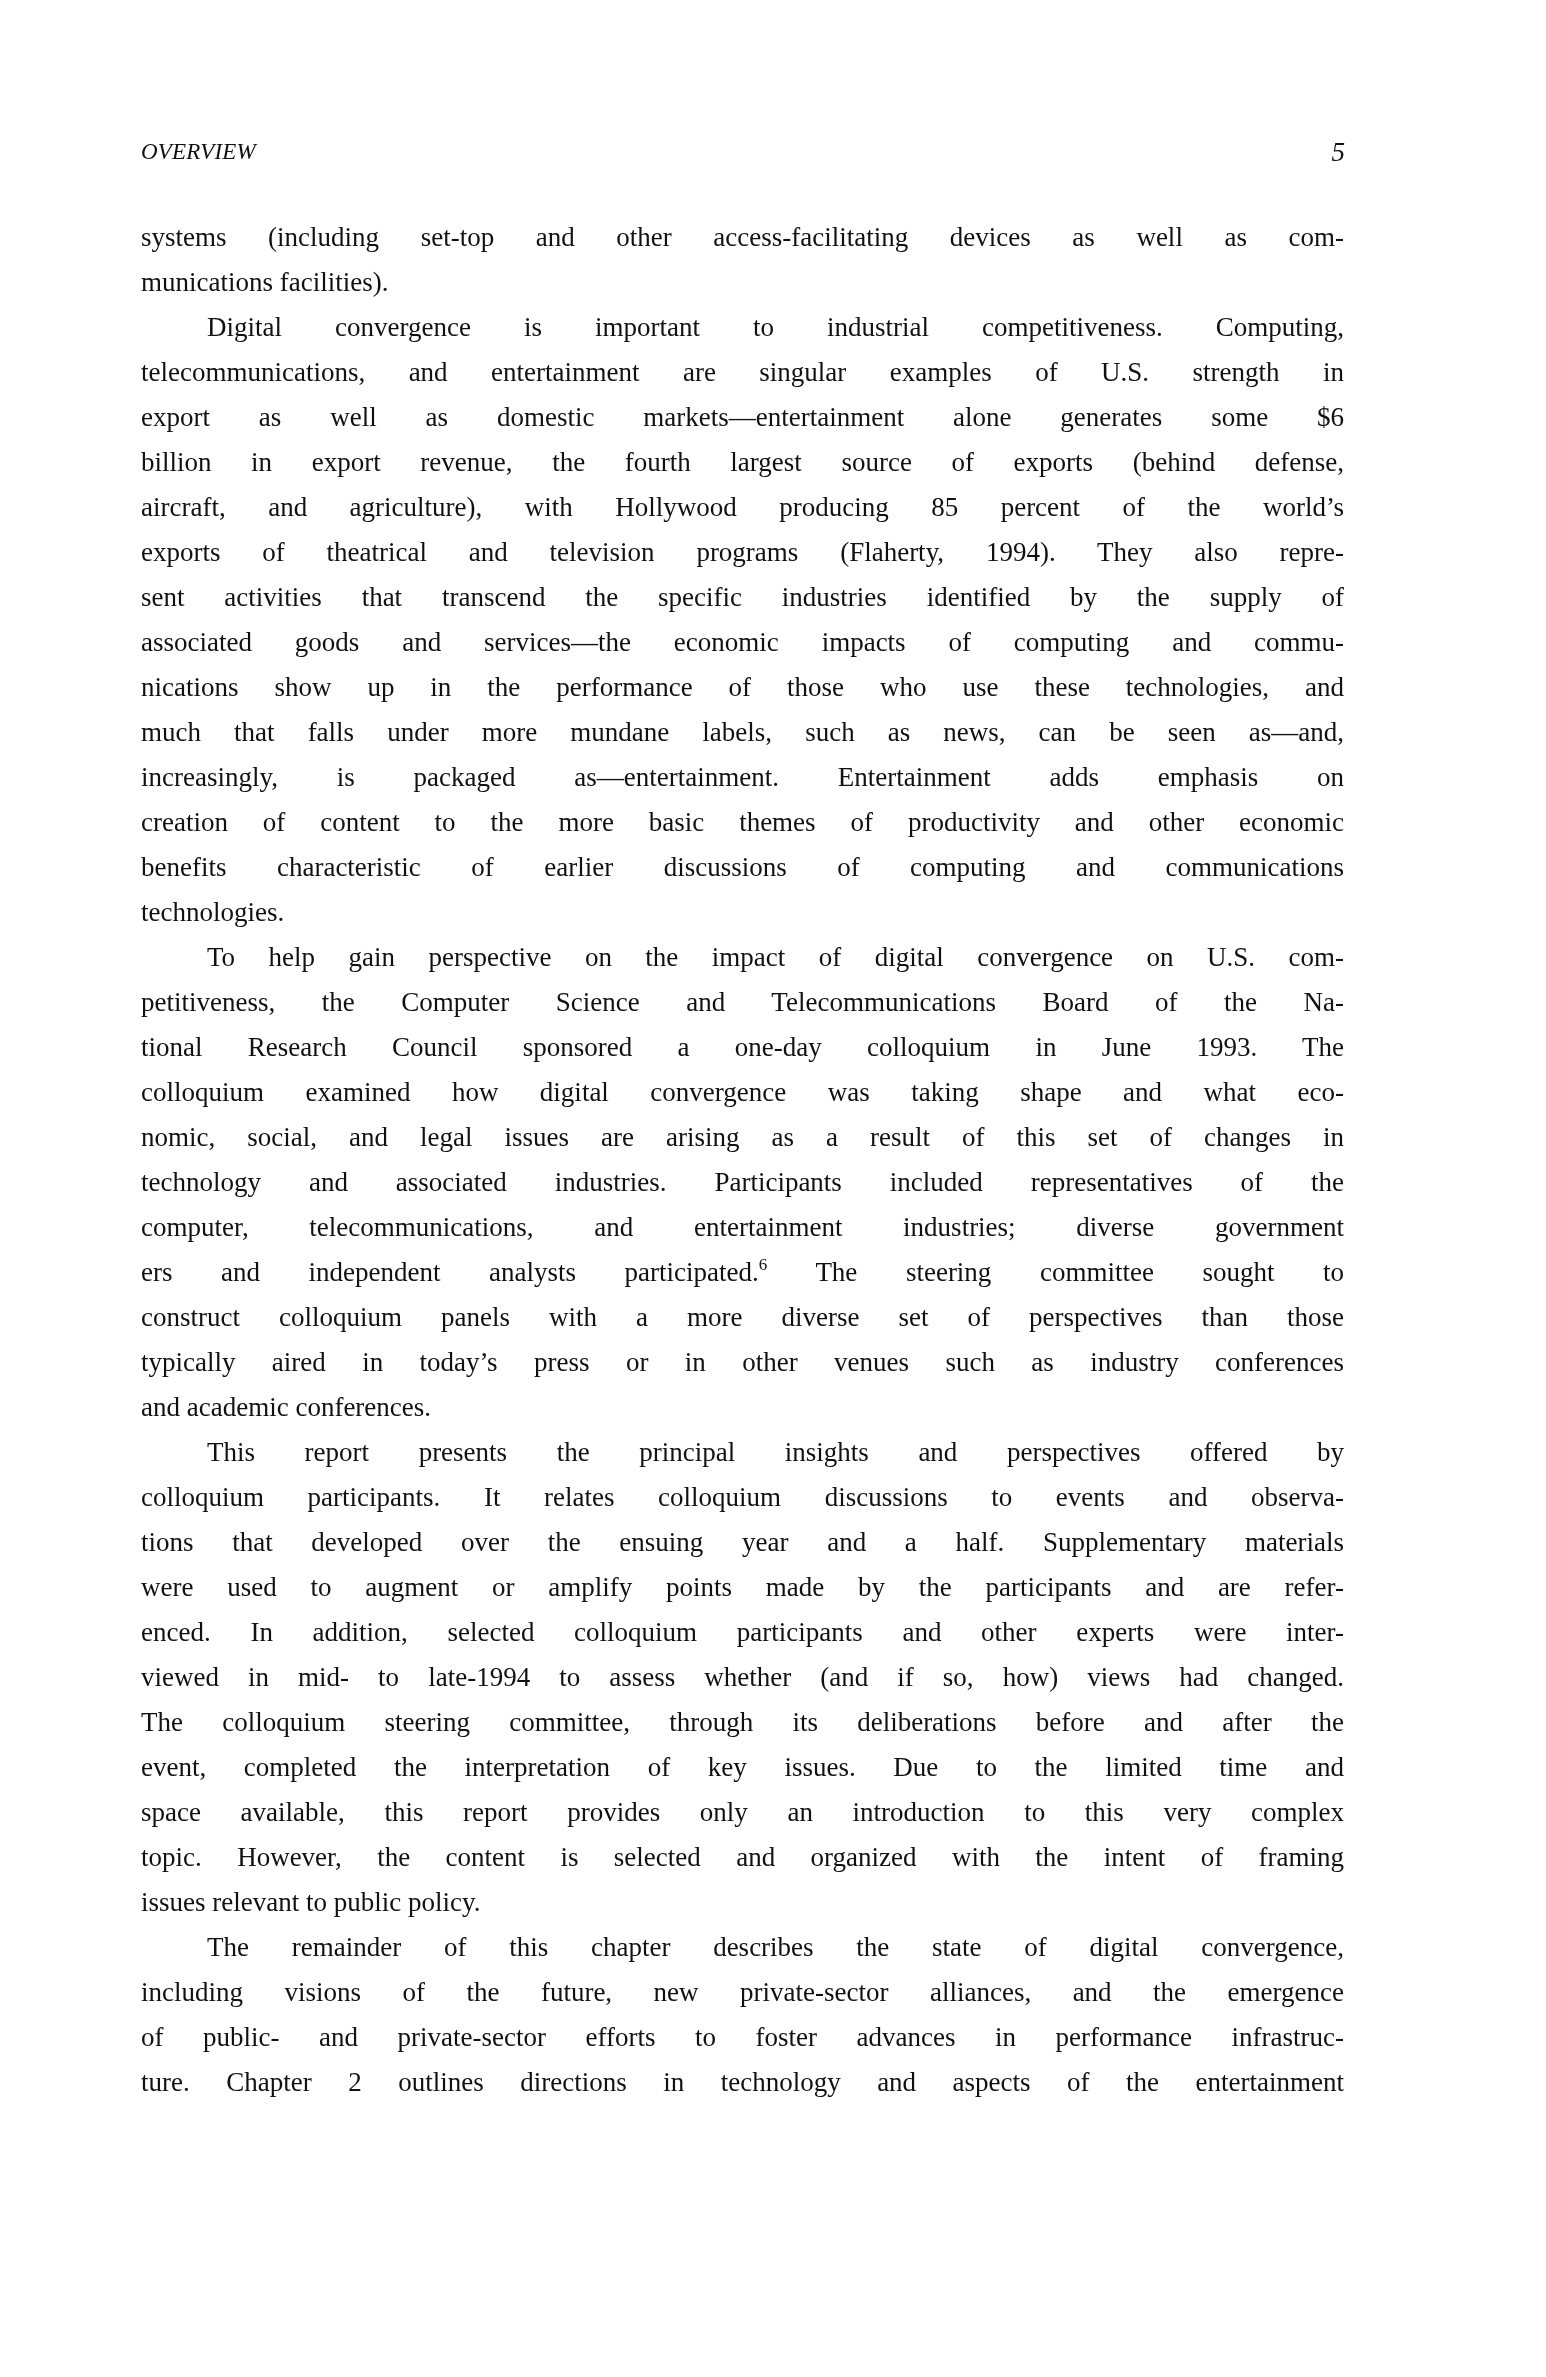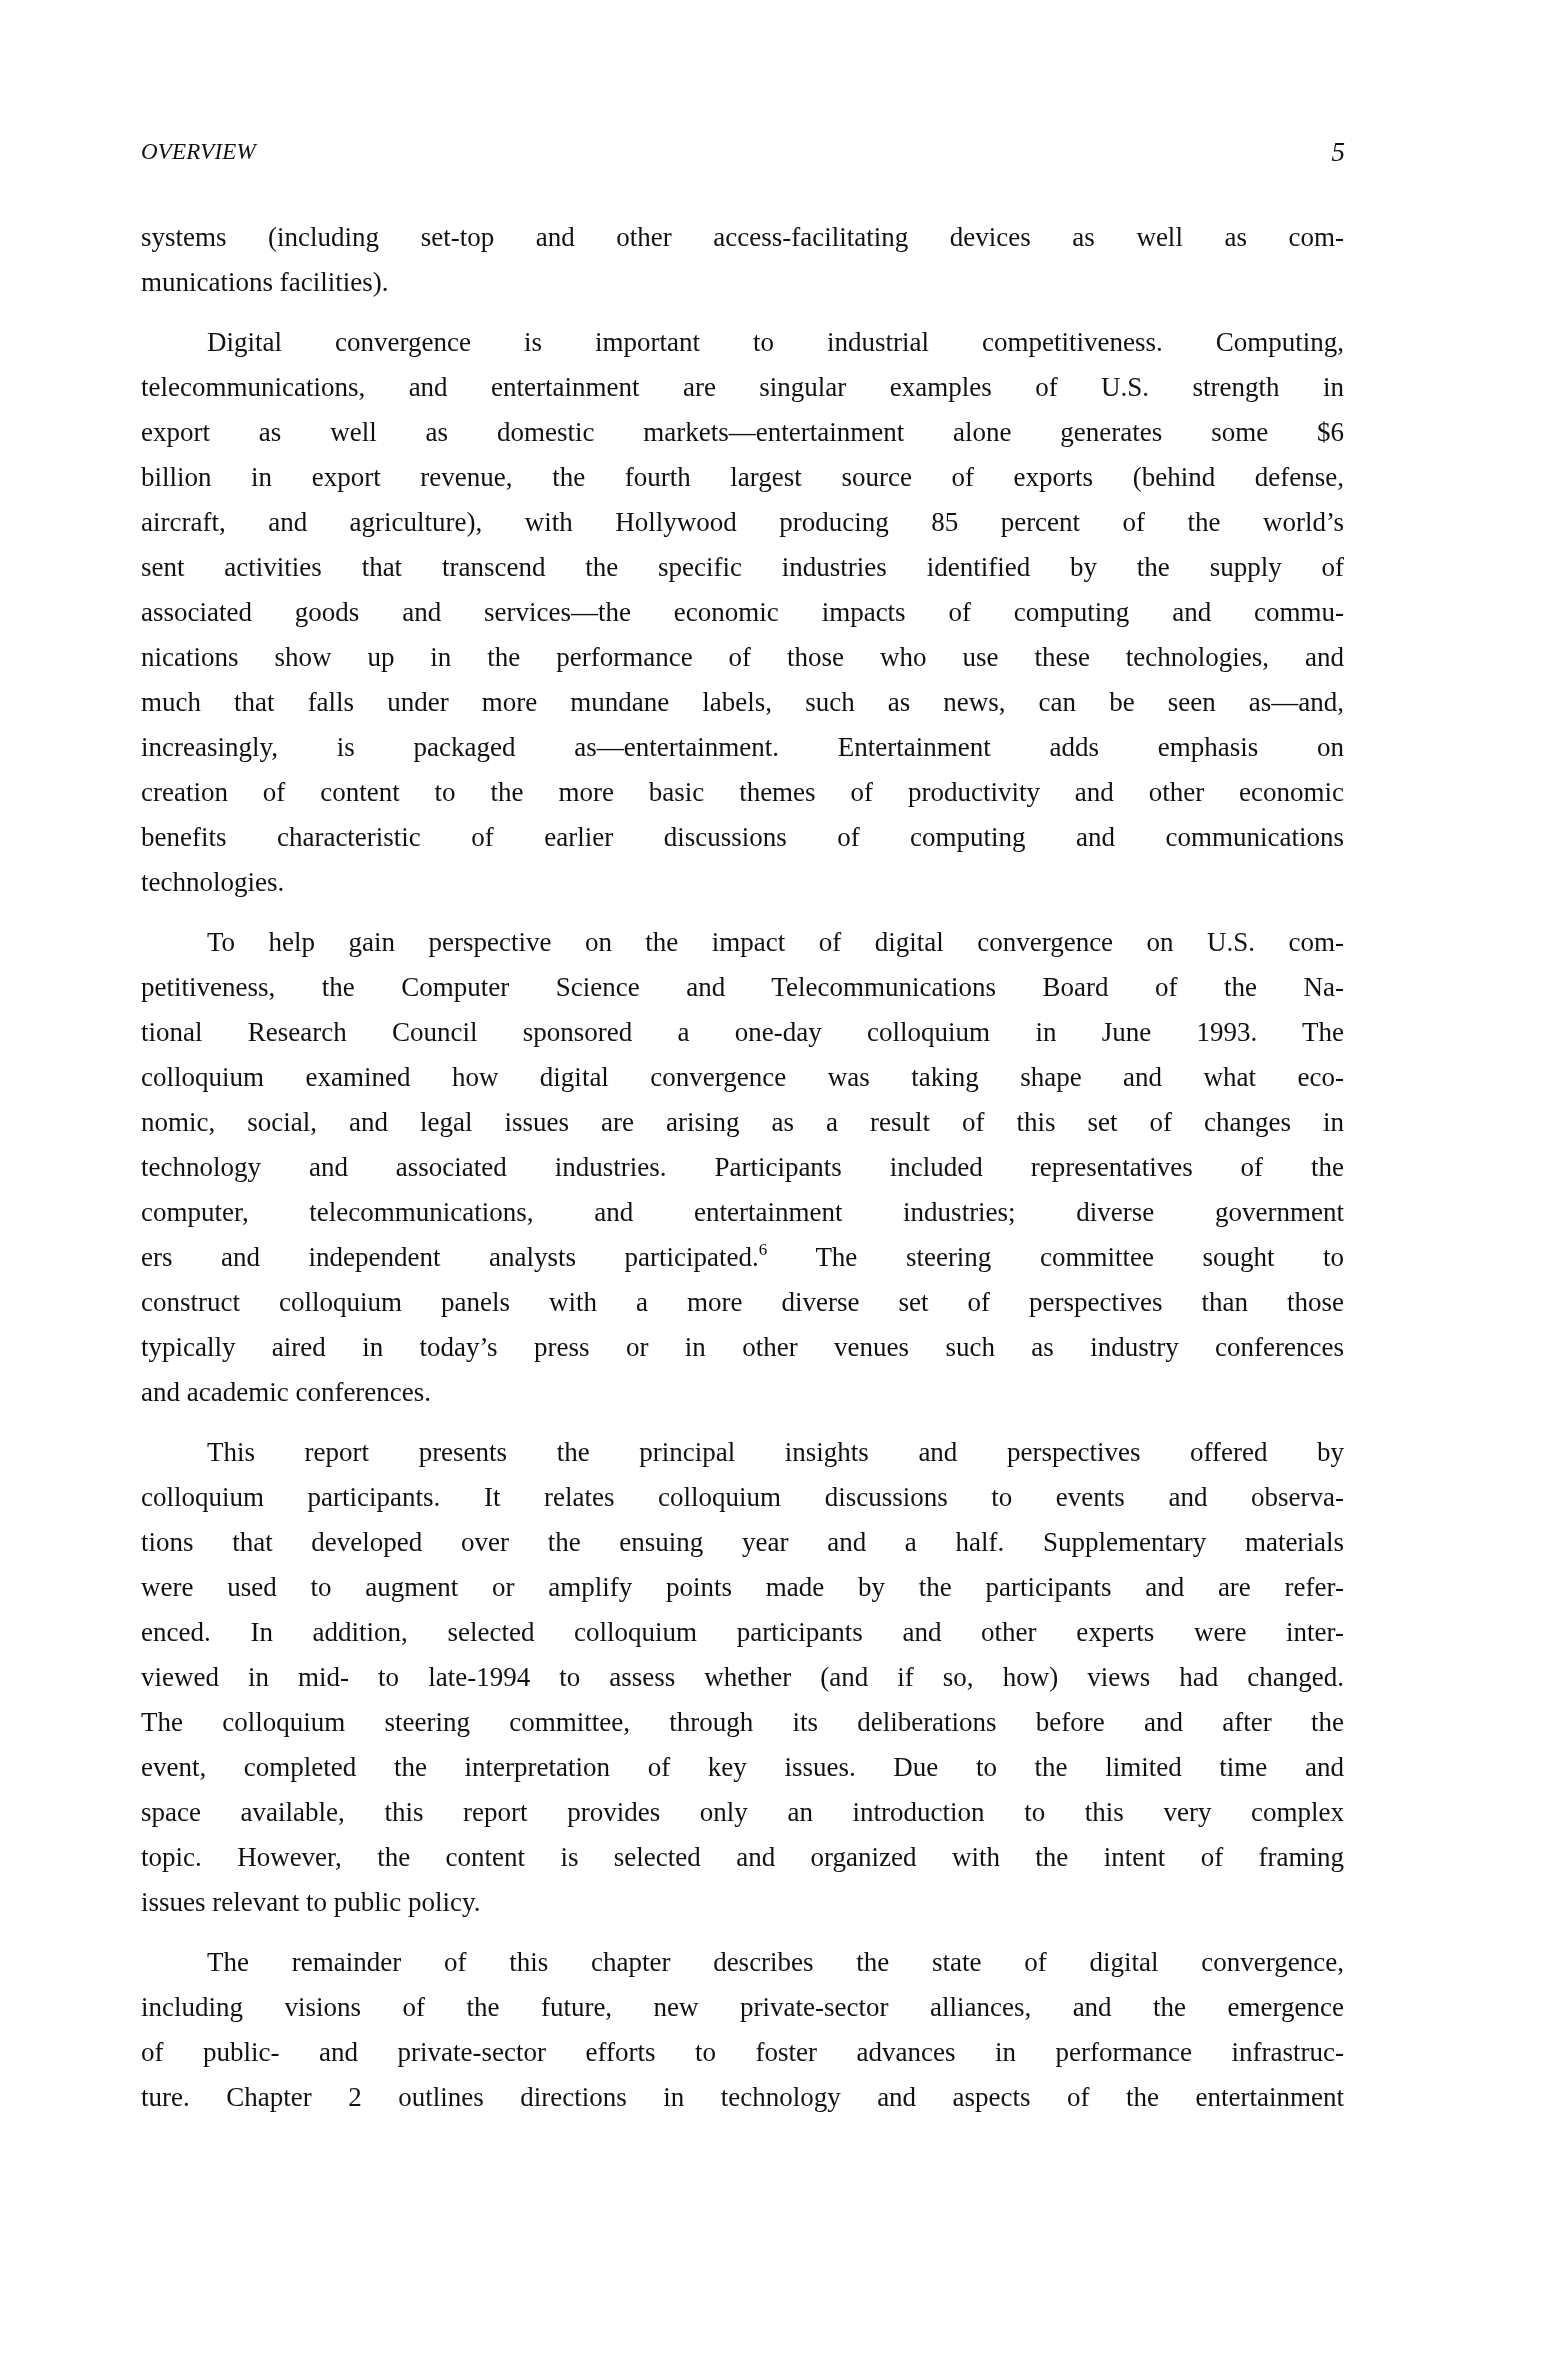--- a/index.html
+++ b/index.html
@@ -46,21 +46,20 @@
     white-space: nowrap;
     text-align: justify;
     text-align-last: justify;
     overflow: visible;
   }
   .line.last {
     text-align-last: left;
   }
   .line.indent {
     padding-left: 66px;
-    margin-top: 15px;
   }
   sup.fn {
     font-size: 17px;
     line-height: 0;
     vertical-align: 10.7px;
   }
 </style>
 </head>
 <body>
 
@@ -71,20 +70,21 @@
     <div>
       <span class="line">systems (including set-top and other access-facilitating devices as well as com-</span>
       <span class="line last">munications facilities).</span>
     </div>
     <div>
       <span class="line indent">Digital convergence is important to industrial competitiveness. Computing,</span>
       <span class="line">telecommunications, and entertainment are singular examples of U.S. strength in</span>
       <span class="line">export as well as domestic markets—entertainment alone generates some $6</span>
       <span class="line">billion in export revenue, the fourth largest source of exports (behind defense,</span>
       <span class="line">aircraft, and agriculture), with Hollywood producing 85 percent of the world’s</span>
+      <span class="line">exports of theatrical and television programs (Flaherty, 1994). They also repre-</span>
       <span class="line">sent activities that transcend the specific industries identified by the supply of</span>
       <span class="line">associated goods and services—the economic impacts of computing and commu-</span>
       <span class="line">nications show up in the performance of those who use these technologies, and</span>
       <span class="line">much that falls under more mundane labels, such as news, can be seen as—and,</span>
       <span class="line">increasingly, is packaged as—entertainment. Entertainment adds emphasis on</span>
       <span class="line">creation of content to the more basic themes of productivity and other economic</span>
       <span class="line">benefits characteristic of earlier discussions of computing and communications</span>
       <span class="line last">technologies.</span>
     </div>
     <div>

